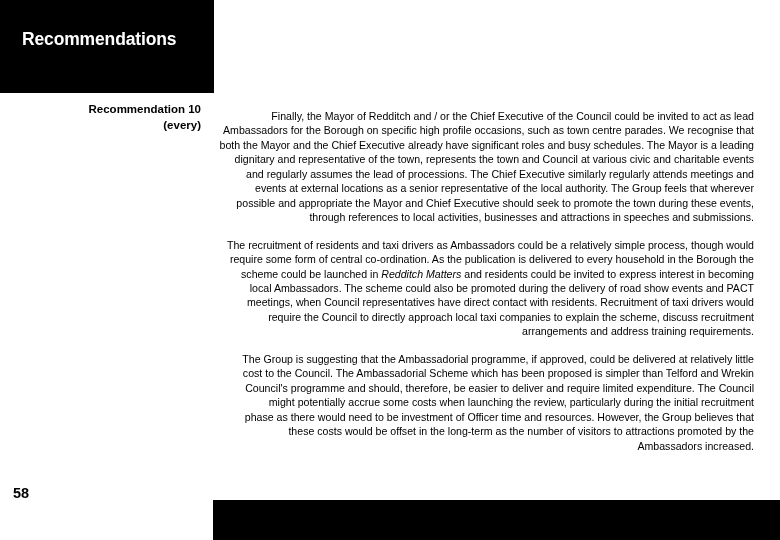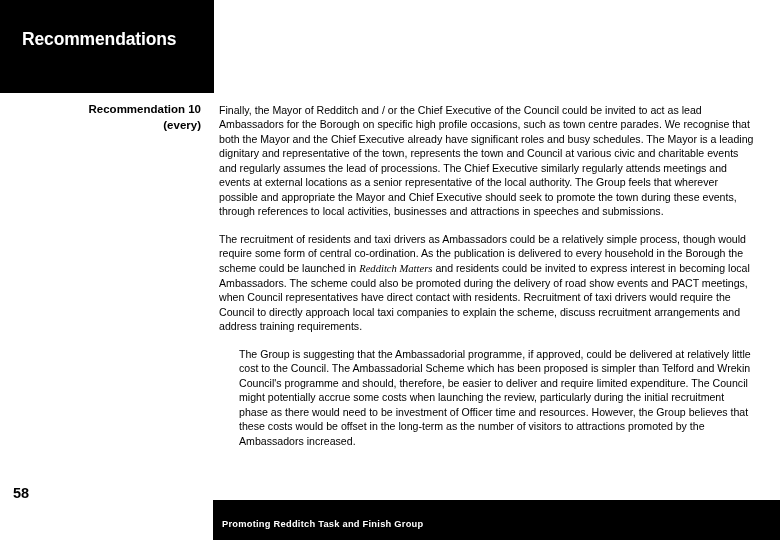--- a/index.html
+++ b/index.html
@@ -52,38 +52,37 @@
     font-family: "Liberation Sans", sans-serif;
     font-size: 11.5px;
     font-weight: bold;
     color: #000000;
     line-height: 1.42;
   }
   
   .body-col {
     position: absolute;
     left: 219px;
-    top: 103px;
+    top: 109px;
     width: 535px;
     font-family: "Liberation Sans", sans-serif;
     font-size: 10.6px;
     color: #000000;
     line-height: 1.365;
-    text-align: left;
+    text-align: right;
   }
   .body-col p {
     margin: 0 0 13px 0;
   }
   .body-col p:last-child {
     margin-bottom: 0;
     margin-left: 20px;
   }
   .body-col i {
     font-style: italic;
-    font-family: Liberation Serif, serif;
   }
   
   .footer-bar {
     position: absolute;
     left: 213px;
     top: 500px;
     width: 567px;
     height: 40px;
     background: #000000;
   }
@@ -127,16 +126,15 @@
     </p>
     <p>
       <span>The recruitment of residents and taxi drivers as Ambassadors could be a relatively simple process, though would require some form of central co-ordination.  As the publication is delivered to every household in the Borough the scheme could be launched in </span><i>Redditch Matters</i><span> and residents could be invited to express interest in becoming local Ambassadors.  The scheme could also be promoted during the delivery of road show events and PACT meetings, when Council representatives have direct contact with residents.  Recruitment of taxi drivers would require the Council to directly approach local taxi companies to explain the scheme, discuss recruitment arrangements and address training requirements.</span>
     </p>
     <p>
       <span>The Group is suggesting that the Ambassadorial programme, if approved, could be delivered at relatively little cost to the Council.  The Ambassadorial Scheme which has been proposed is simpler than Telford and Wrekin Council's programme and should, therefore, be easier to deliver and require limited expenditure. The Council might potentially accrue some costs when launching the review, particularly during the initial recruitment phase as there would need to be investment of Officer time and resources.  However, the Group believes that these costs would be offset in the long-term as the number of visitors to attractions promoted by the Ambassadors increased.</span>
     </p>
   </div>
 
   <div class="footer-bar"></div>
-  <div class="footer-text">Promoting Redditch Task and Finish Group</div>
   <div class="page-number">58</div>
 
 </div>
 
 </body></html>

